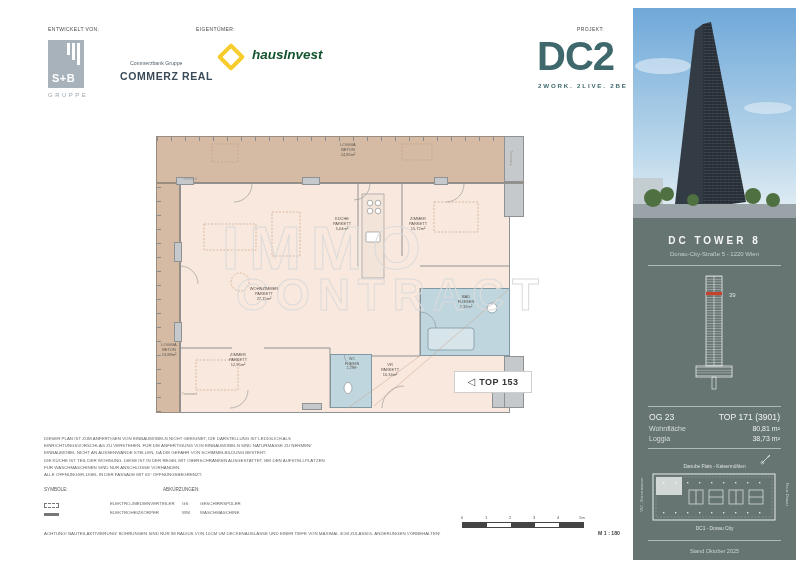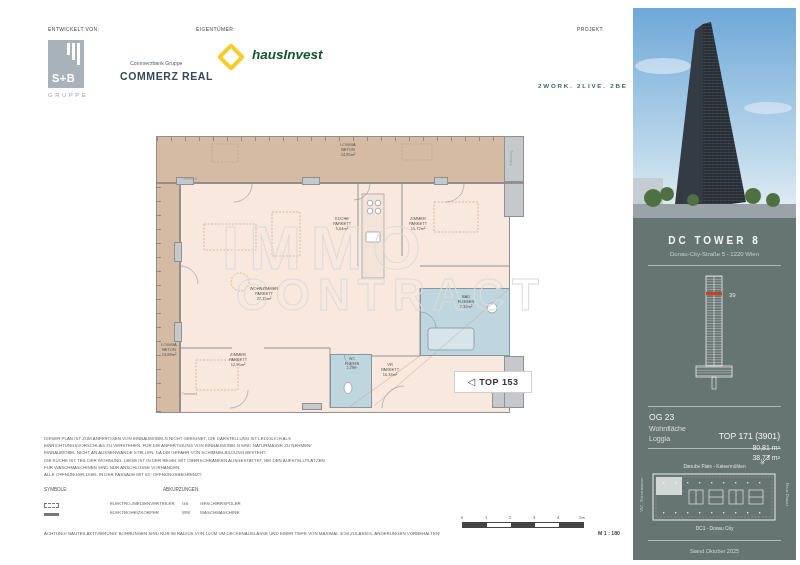--- a/index.html
+++ b/index.html
@@ -59,21 +59,21 @@
   
   #sidebar{position:absolute;left:633px;top:8px;width:163px;height:552px;background:#667472;}
   #tower-photo{position:absolute;left:0;top:0;width:163px;height:210px;}
   .sb-divider{position:absolute;left:15px;width:133px;height:0;border-top:.75px solid rgba(235,240,238,.55);}
   #sb-name-t{position:absolute;left:0;top:227px;width:163px;text-align:center;font-size:10px;
              font-weight:bold;letter-spacing:3px;color:#F4F6F5;}
   #sb-addr{position:absolute;left:0;top:243px;width:163px;text-align:center;font-size:6px;color:#C6D0CE;}
   #elev{position:absolute;left:46px;top:263px;}
   .info-row{position:absolute;left:16px;width:131px;display:flex;justify-content:space-between;}
   .info-row .l{font-size:7px;color:#D6DDDB;}
-  .info-row .v{font-size:7px;color:#EDF1EF;margin-top:19px;}
+  .info-row .v{font-size:7px;color:#EDF1EF;}
   #og-row .l,#og-row .v{font-size:8.6px;color:#F0F4F2;}
   #site-top{position:absolute;left:0;top:456px;width:163px;text-align:center;font-size:4.8px;color:#DCE2E0;}
   #site-bottom{position:absolute;left:0;top:518px;width:163px;text-align:center;font-size:4.8px;color:#DCE2E0;}
   #site-left{position:absolute;left:-22px;top:484px;width:60px;text-align:center;font-size:4px;color:#C9D1CF;
              transform:rotate(-90deg);}
   #site-right{position:absolute;left:124px;top:484px;width:60px;text-align:center;font-size:4px;color:#C9D1CF;
               transform:rotate(90deg);}
   #sb-date{position:absolute;left:0;top:540px;width:163px;text-align:center;font-size:5.5px;color:#CBD3D1;}
 </style>
 </head>
@@ -91,20 +91,21 @@
     <span class="bar" style="right:4px;top:3px;height:22px;"></span>
     <span id="sb-name">S+B</span>
   </div>
   <div id="sb-sub">GRUPPE</div>
 
   <div id="cr-name">COMMERZ REAL</div>
   <div id="cr-sub">Commerzbank Gruppe</div>
   <div id="cb-icon"></div>
   <div id="hi-name">hausInvest</div>
 
+  <div id="dc2-word">DC2</div>
   <div id="dc2-tag">2WORK. 2LIVE. 2BE</div>
 
   <div id="plan">
 
     <div class="loggia" style="left:4px;top:20px;width:368px;height:47px;">
       <div class="fticks-h"></div>
     </div>
     <div class="loggia" style="left:4px;top:67px;width:24px;height:230px;">
       <div class="fticks-v"></div>
     </div>

